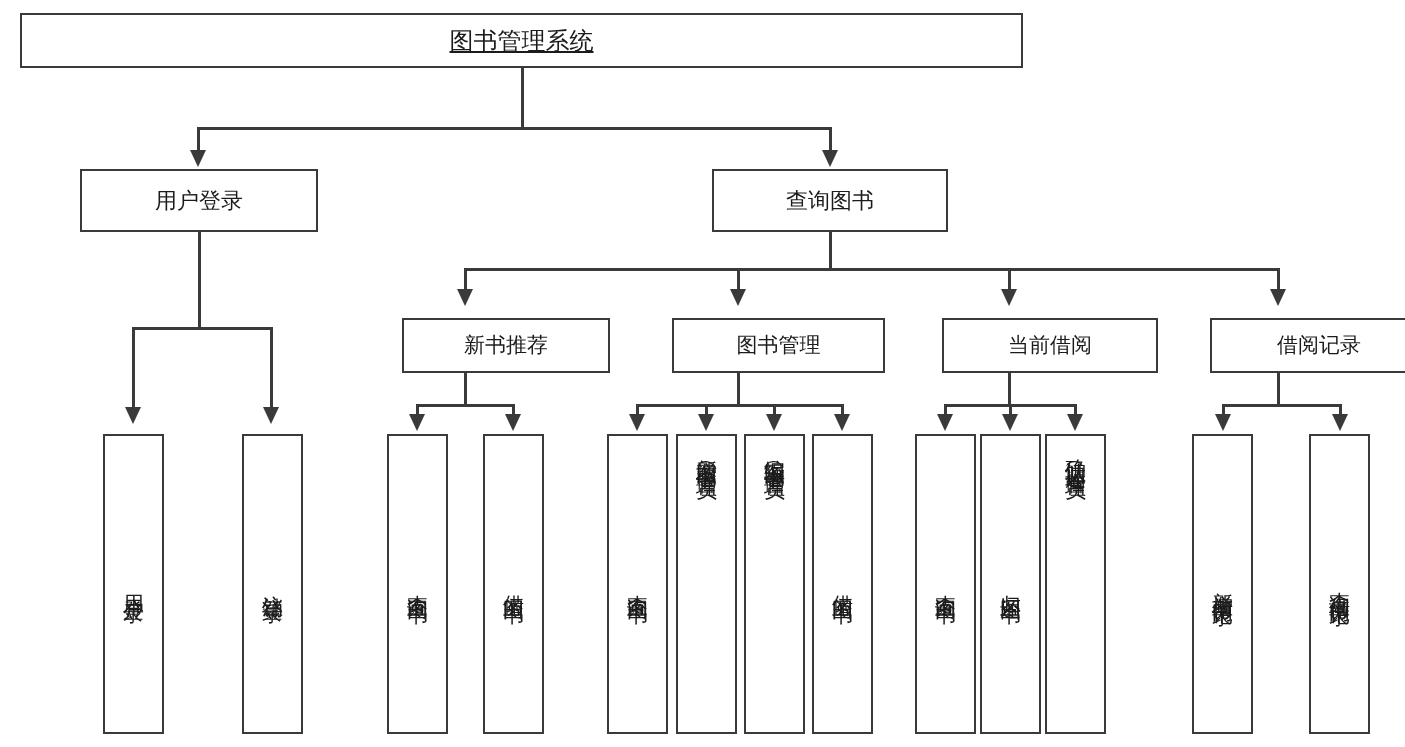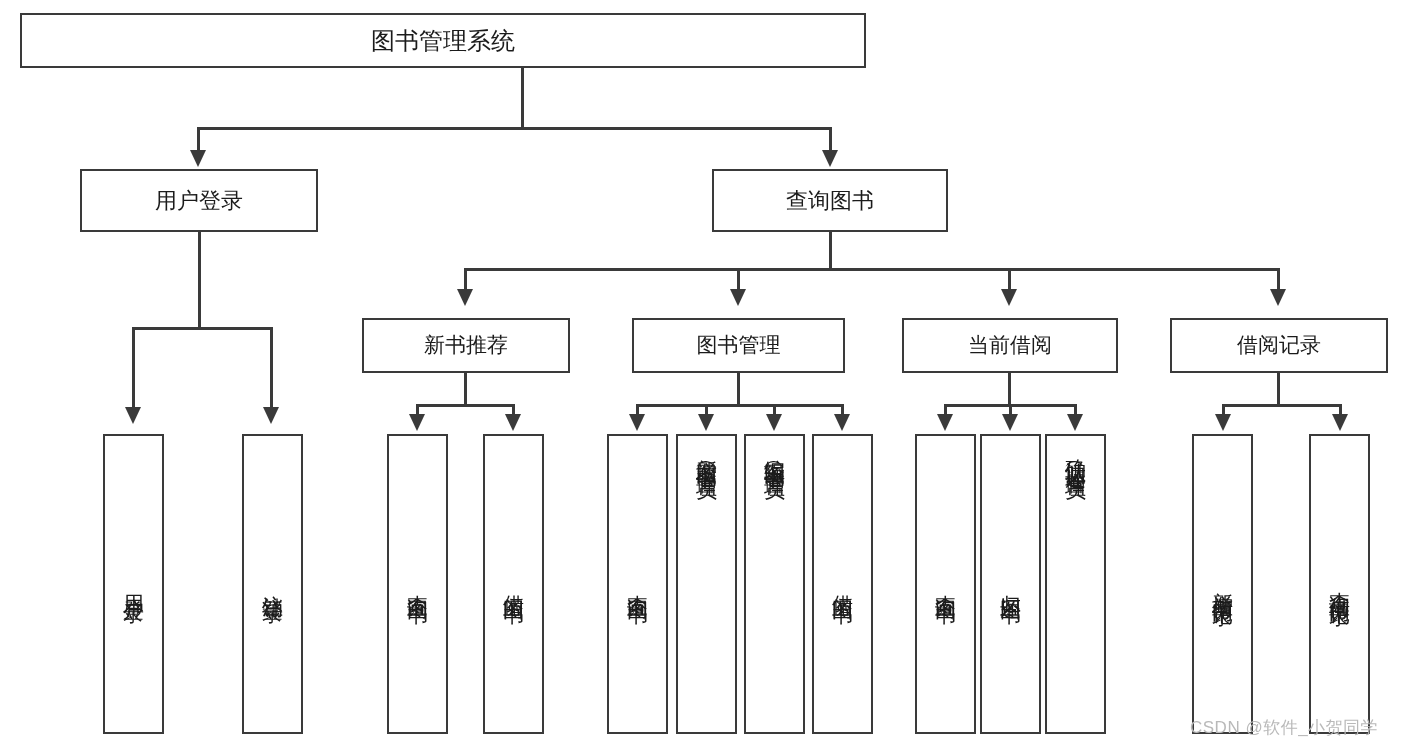--- a/index.html
+++ b/index.html
@@ -19,21 +19,21 @@
     border:2.5px solid #3a3a3a;
     display:flex;
     align-items:center;
     justify-content:center;
     color:#1b1b1b;
     line-height:1.15;
     text-align:center;
   }
   .node.root{font-size:24px;}
   .node.l1{font-size:22px;}
-  .node.l2{font-size:21px;}
+  .node.l2{font-size:21px;margin-left:40px;}
   .node.leaf{
     font-size:21px;
     writing-mode:vertical-rl;
     text-orientation:upright;
     align-items:center;
     justify-content:flex-start;
     padding-top:6px;
     letter-spacing:3px;
   }
   .node.leaf.mid{justify-content:center;padding-top:0;}
@@ -57,21 +57,21 @@
     white-space:nowrap;
     letter-spacing:0.5px;
     pointer-events:none;
   }
 </style>
 </head>
 <body>
 
 <div id="stage">
 
-  <div class="node root" style="left:20px;top:13px;width:846px;height:55px;">图书管理系统</div>
+  <div class="node root" style="left:20px;top:13px;width:1003px;height:55px;text-decoration:underline;">图书管理系统</div>
 
   <div class="vline" style="left:521px;top:68px;height:60px;"></div>
 
   <div class="hline" style="left:197px;top:127px;width:634px;"></div>
 
   <div class="vline" style="left:197px;top:127px;height:26px;"></div>
   <div class="arrow" style="left:190px;top:150px;"></div>
 
   <div class="vline" style="left:829px;top:127px;height:26px;"></div>
   <div class="arrow" style="left:822px;top:150px;"></div>
@@ -155,15 +155,14 @@
   <div class="node leaf" style="left:744px;top:434px;width:61px;height:300px;">编辑图书（管理员）</div>
   <div class="node leaf mid" style="left:812px;top:434px;width:61px;height:300px;">借阅图书</div>
 
   <div class="node leaf mid" style="left:915px;top:434px;width:61px;height:300px;">查询图书</div>
   <div class="node leaf mid" style="left:980px;top:434px;width:61px;height:300px;">归还图书</div>
   <div class="node leaf" style="left:1045px;top:434px;width:61px;height:300px;">确认归还（管理员）</div>
 
   <div class="node leaf mid" style="left:1192px;top:434px;width:61px;height:300px;">新增借阅记录</div>
   <div class="node leaf mid" style="left:1309px;top:434px;width:61px;height:300px;">查询借阅记录</div>
 
-  <div id="watermark" style="left:1190px;top:716px;">CSDN @软件_小贺同学</div>
 
 </div>
 
 </body></html>

